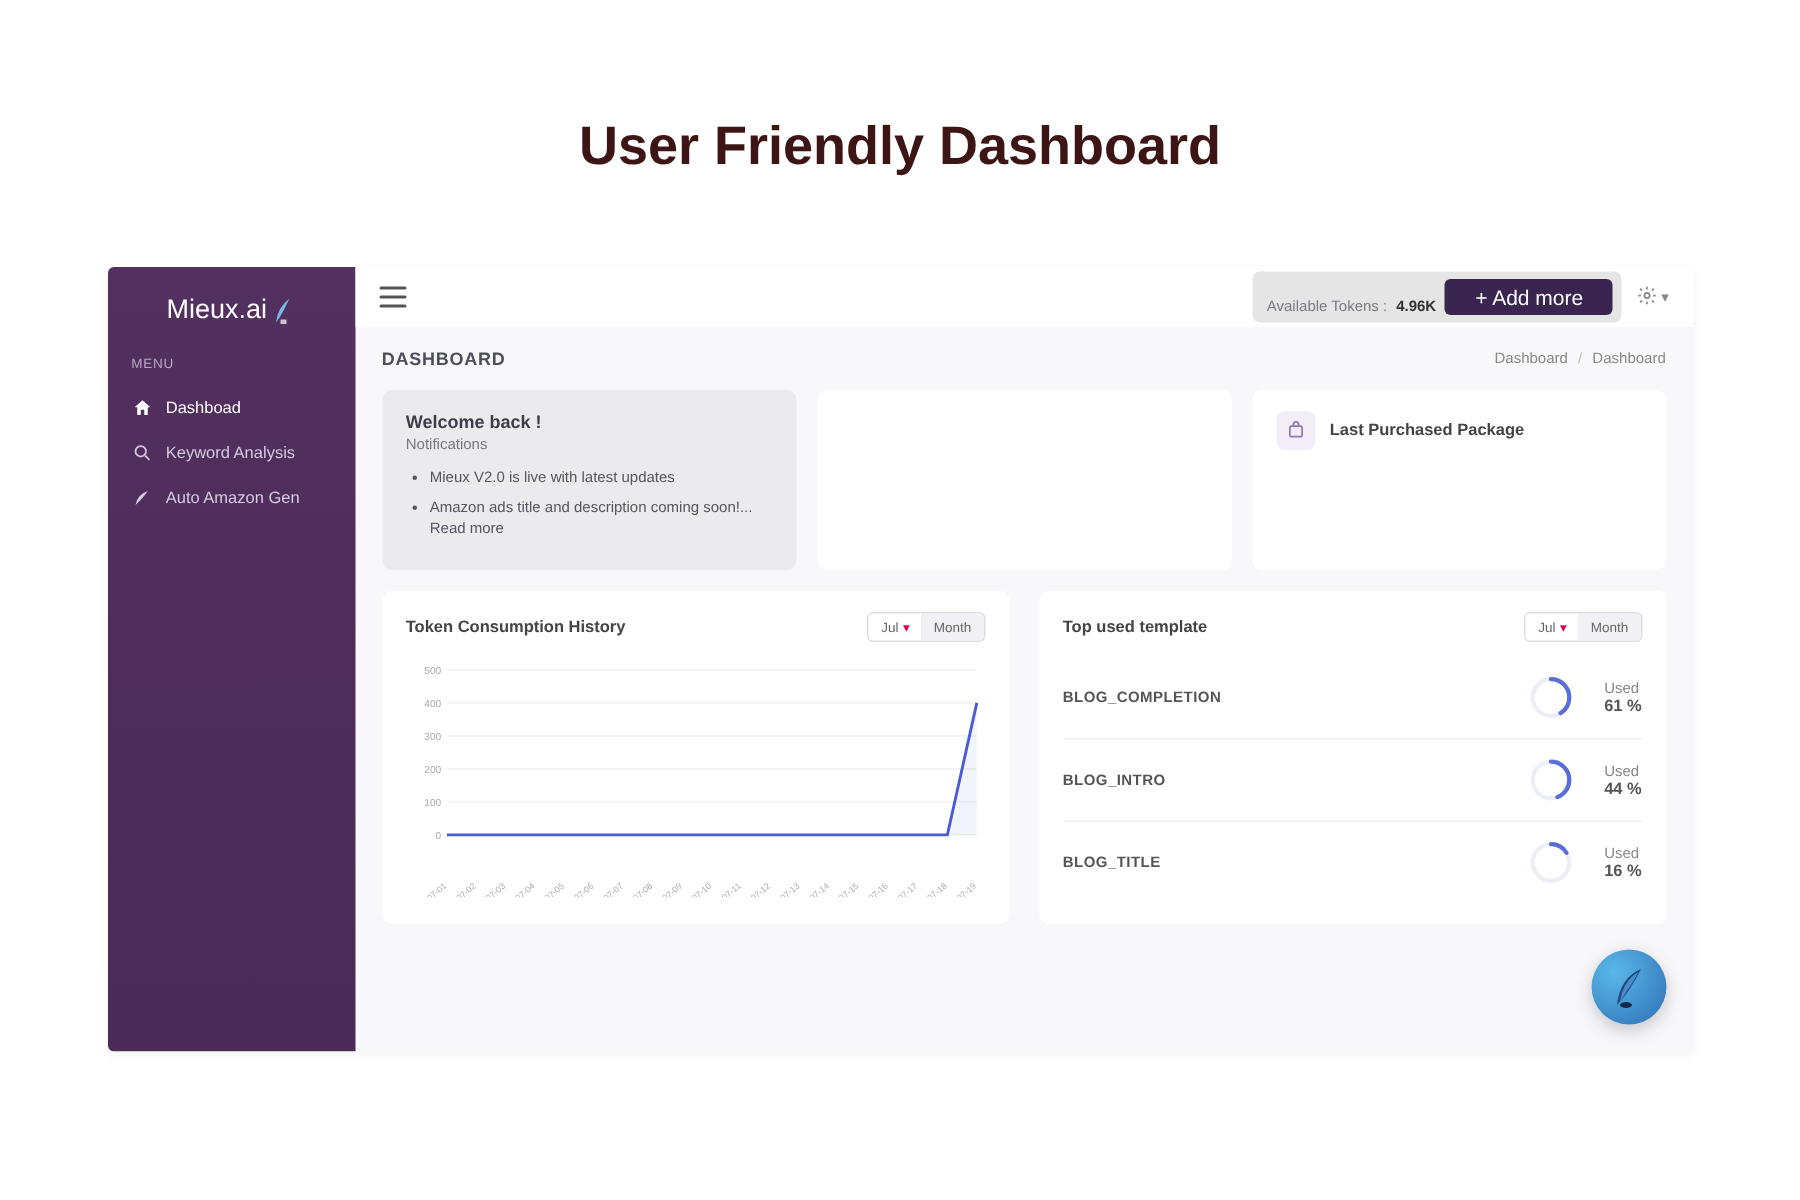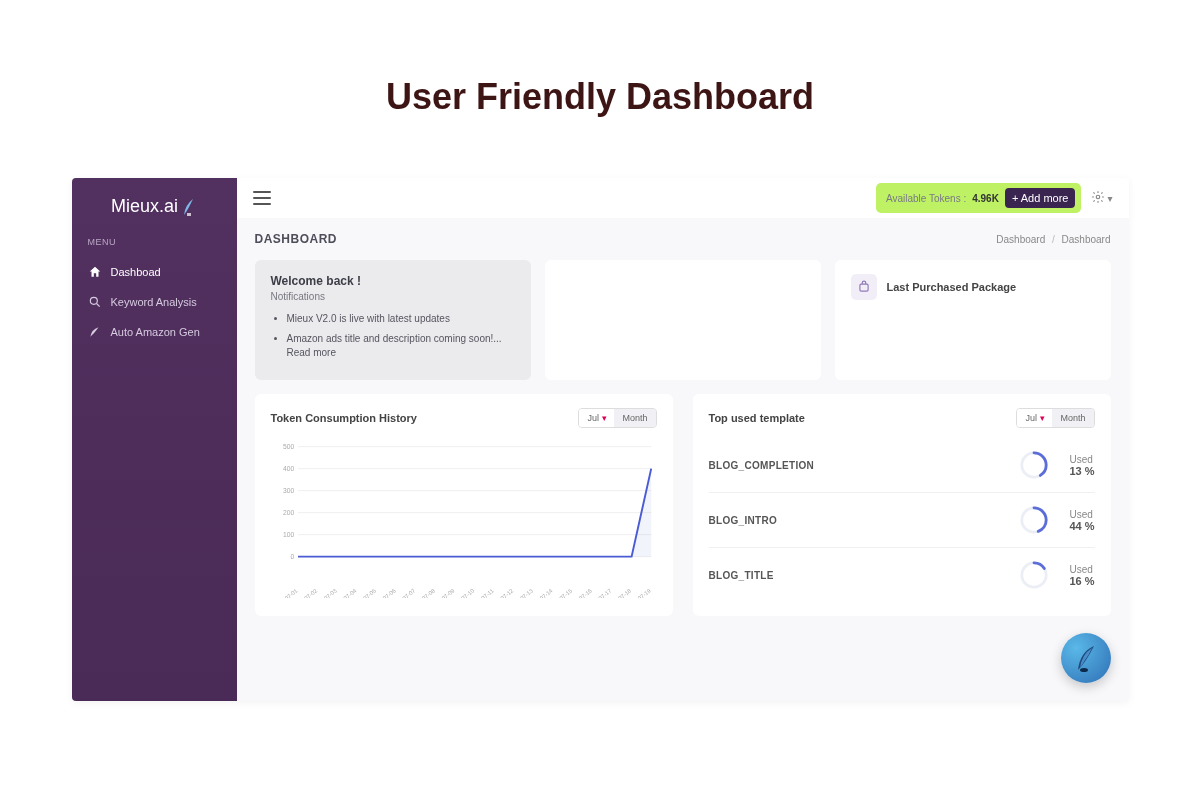--- a/index.html
+++ b/index.html
@@ -12,24 +12,24 @@
 .logo-feather{display:inline-flex}
 .menu-label{font-size:9px;color:#b9a8c4;padding:0 16px;margin-bottom:10px;letter-spacing:0.5px}
 .menu-item{display:flex;align-items:center;gap:9px;padding:8px 16px;font-size:11px;color:#d6cbe0;cursor:pointer}
 .menu-item.active{color:#fff}
 .menu-item .ico{width:14px;height:14px;display:inline-flex;align-items:center;justify-content:center}
 .main{flex:1;display:flex;flex-direction:column;min-width:0}
 .topbar{display:flex;align-items:center;justify-content:space-between;background:#fff;padding:8px 16px;height:40px}
 .hamburger{width:18px;height:14px;display:flex;flex-direction:column;justify-content:space-between;cursor:pointer}
 .hamburger span{height:2px;background:#555;border-radius:1px}
 .topbar-right{display:flex;align-items:center;gap:10px}
-.token-pill{display:flex;align-items:center;background:#bef264;border-radius:5px;padding:5px 6px 5px 10px;font-size:10px;gap:6px}
+.token-pill{display:flex;align-items:flex-end;background:#e5e5e5;border-radius:5px;padding:5px 6px 5px 10px;font-size:10px;gap:6px}
 .token-pill .lbl{color:#7a7a85}
 .token-pill .val{color:#333;font-weight:700}
-.token-pill .add-btn{background:#3a2450;color:#fff;border:none;border-radius:4px;padding:4px 7px;font-size:11px;cursor:pointer}
+.token-pill .add-btn{background:#3a2450;color:#fff;border:none;border-radius:4px;padding:4px 20px;font-size:14px;cursor:pointer}
 .gear{color:#888;cursor:pointer;display:flex;align-items:center;gap:2px;font-size:10px}
 .content{padding:14px 18px;flex:1;overflow:hidden}
 .page-head{display:flex;justify-content:space-between;align-items:center;margin-bottom:14px}
 .page-head h2{font-size:12px;font-weight:700;color:#4e4e5a;letter-spacing:0.5px}
 .breadcrumb{font-size:10px;color:#888}
 .breadcrumb .sep{margin:0 4px;color:#bbb}
 .row{display:flex;gap:14px;margin-bottom:14px}
 .card{background:#fff;border-radius:6px;padding:14px 16px;flex:1;min-width:0}
 .welcome{background:#ebebee}
 .welcome h3{font-size:12px;font-weight:700;color:#3d3d48;margin-bottom:3px}
@@ -234,21 +234,21 @@
           <div class="template-list" id="tmpl-list">
                 <div class="template-row">
       <div class="tmpl-name">BLOG_COMPLETION</div>
       <div class="tmpl-right">
         <svg class="ring" viewBox="0 0 32 32">
           <circle cx="16" cy="16" r="13" fill="none" stroke="#eceef5" stroke-width="3"></circle>
           <circle cx="16" cy="16" r="13" fill="none" stroke="#5a6dd8" stroke-width="3" stroke-dasharray="81.68140899333463" stroke-dashoffset="48.192031306067435" transform="rotate(-90 16 16)" stroke-linecap="round"></circle>
         </svg>
         <div class="tmpl-stats">
           <div class="lbl">Used</div>
-          <div class="val">13 %</div>
+          <div class="val">61 %</div>
         </div>
       </div>
                 </div>
                 <div class="template-row">
       <div class="tmpl-name">BLOG_INTRO</div>
       <div class="tmpl-right">
         <svg class="ring" viewBox="0 0 32 32">
           <circle cx="16" cy="16" r="13" fill="none" stroke="#eceef5" stroke-width="3"></circle>
           <circle cx="16" cy="16" r="13" fill="none" stroke="#5a6dd8" stroke-width="3" stroke-dasharray="81.68140899333463" stroke-dashoffset="45.7415890362674" transform="rotate(-90 16 16)" stroke-linecap="round"></circle>
         </svg>

